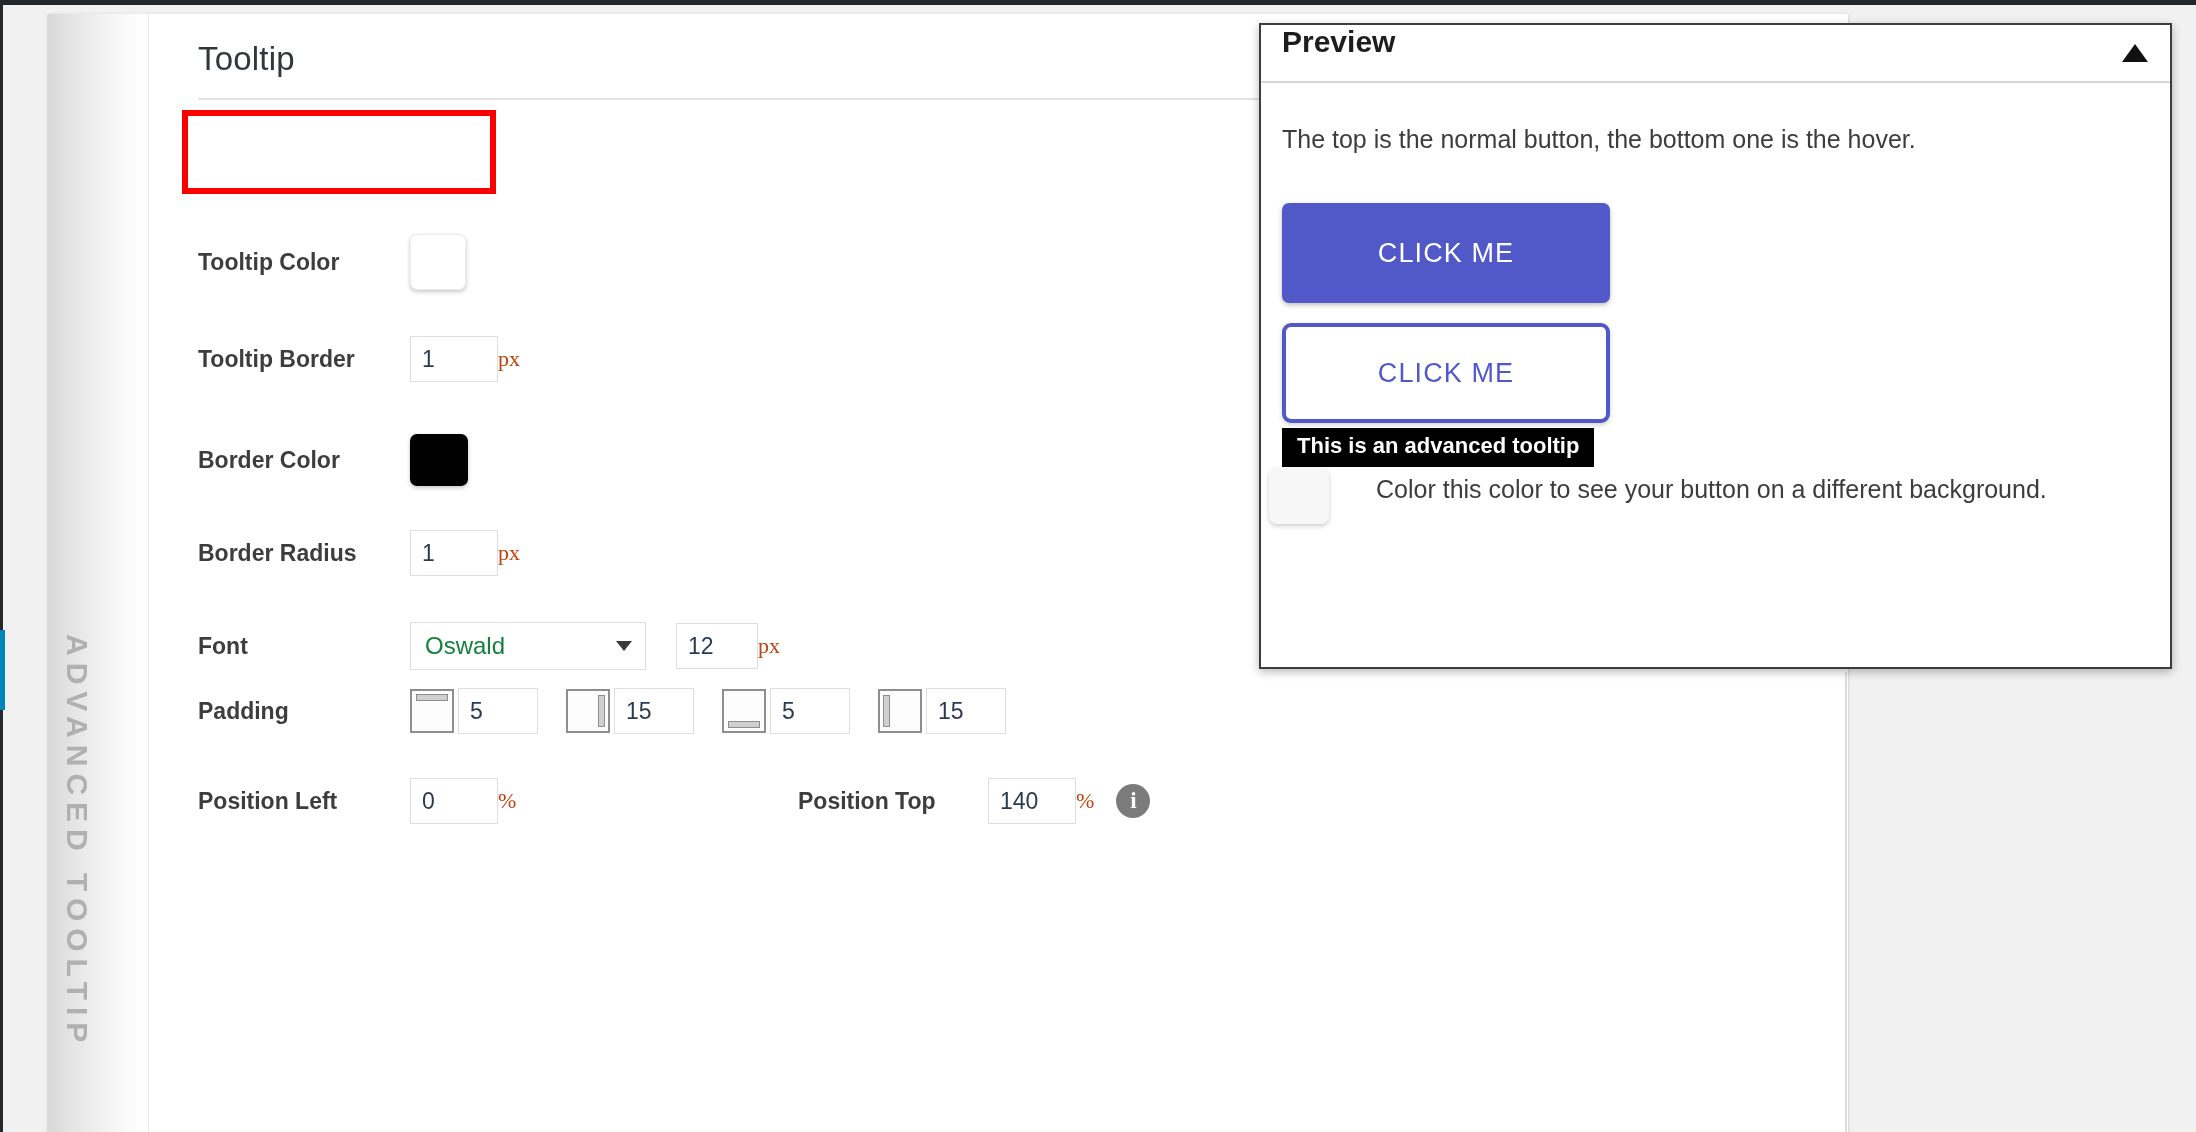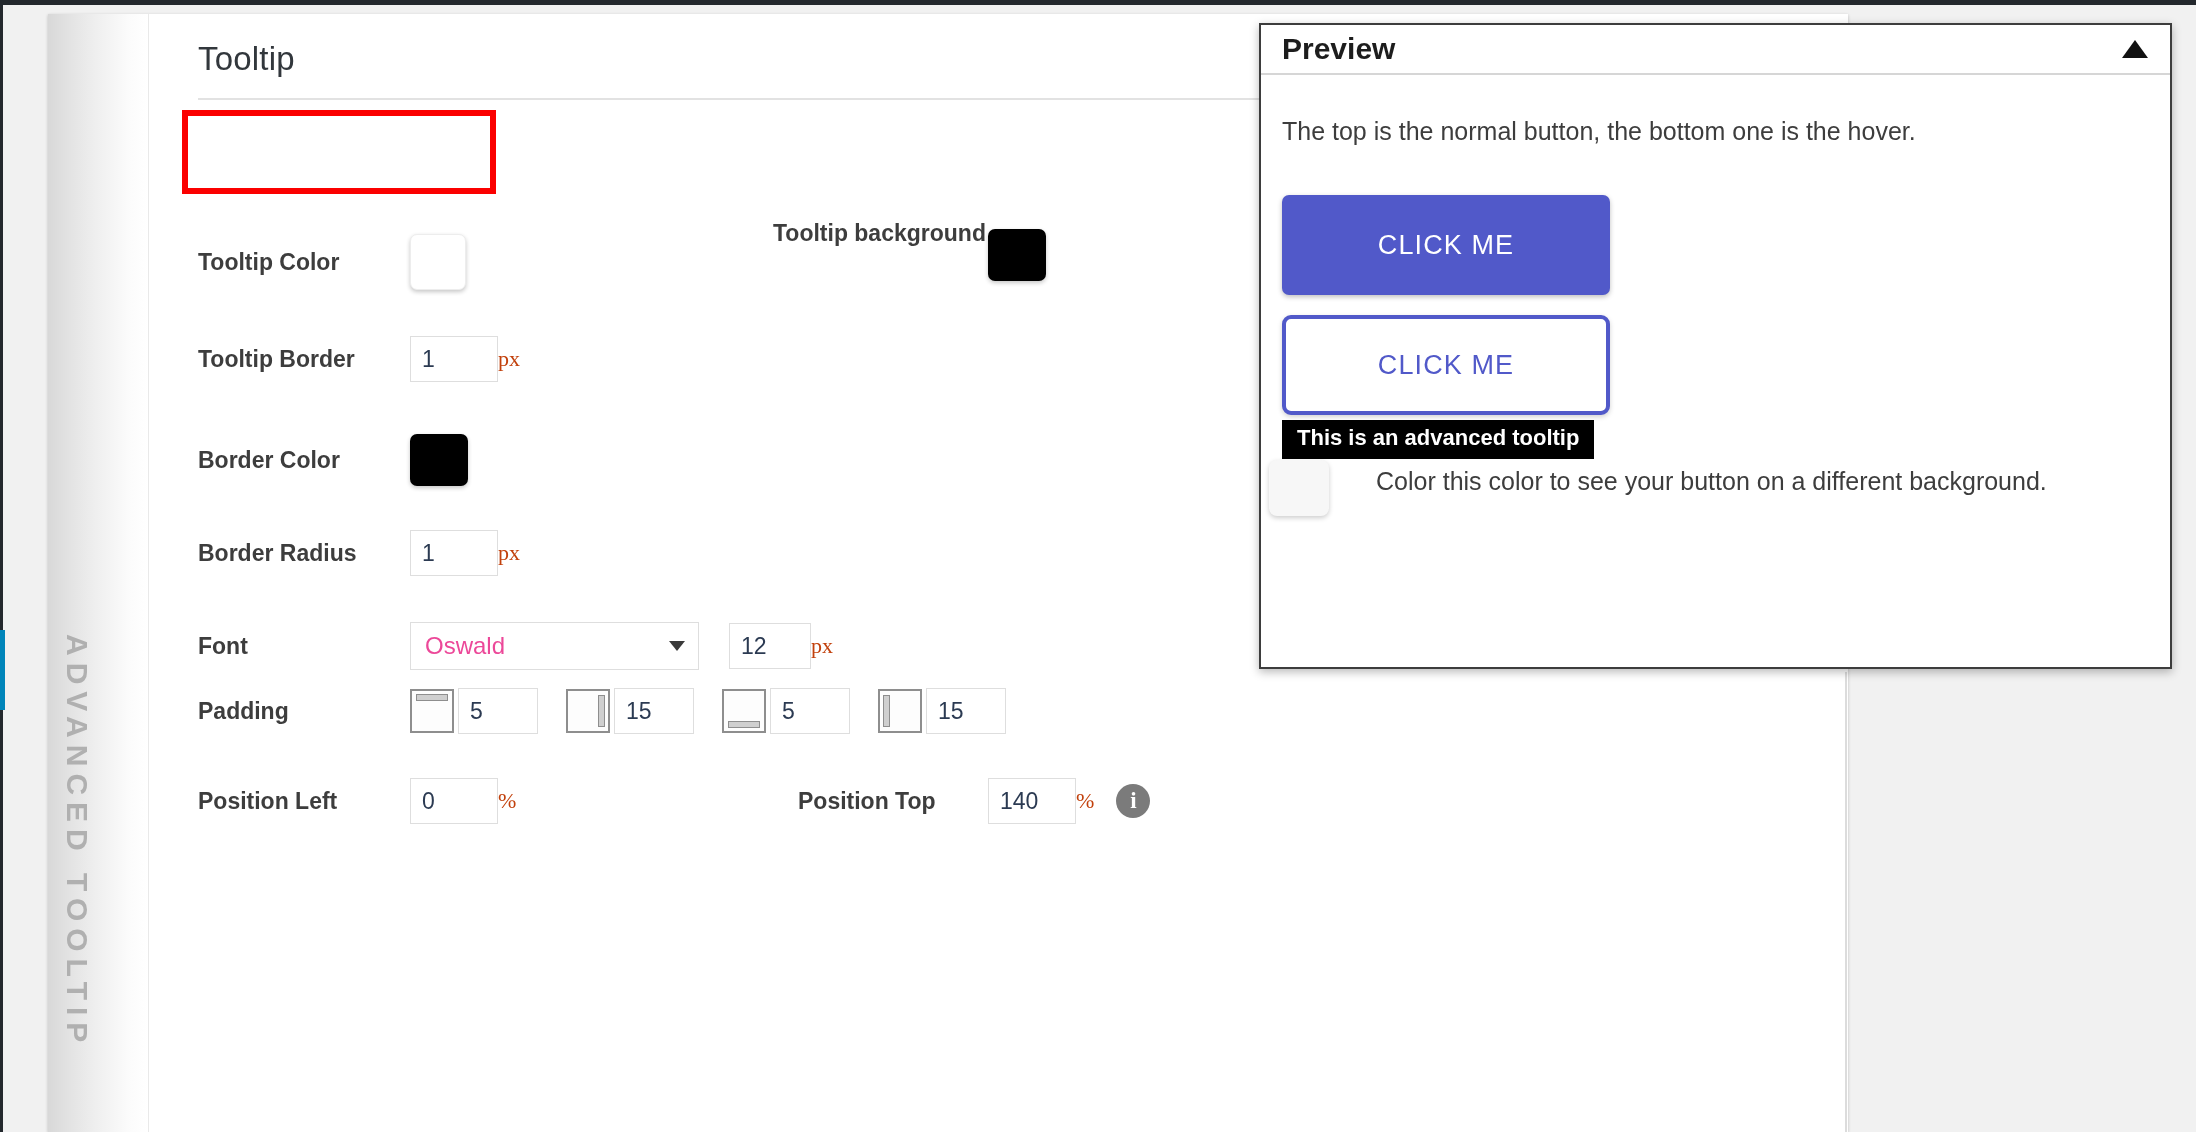--- a/index.html
+++ b/index.html
@@ -153,25 +153,25 @@
   .unit {
     font-size: 22px;
     color: #c2410c;
     margin-left: 0;
     font-family: Liberation Serif, serif;
   }
 
   
   .sel-wrap { position: relative; }
   .sel {
-    width: 289px; height: 48px;
+    width: 236px; height: 48px;
     border: 1px solid #dedede;
     background: #fff;
     font-size: 24px;
-    color: #ec4899;
+    color: #15803d;
     padding: 0 14px;
     line-height: 46px;
     font-family: "Liberation Sans", sans-serif;
   }
   .sel-caret {
     position: absolute; right: 14px; top: 50%;
     transform: translateY(-50%);
     width: 0; height: 0;
     border-left: 8px solid transparent;
     border-right: 8px solid transparent;
@@ -218,23 +218,23 @@
     position: absolute;
     left: 1259px; top: 23px;
     width: 913px; height: 646px;
     background: #ffffff;
     border: 2px solid #3d3d3d;
     box-shadow: 0 3px 9px rgba(0,0,0,.28);
     overflow: hidden;
   }
   .pv-head {
     position: relative;
-    height: 50px;
+    height: 58px;
     border-bottom: 2px solid #d6d6d6;
-    display: flex; align-items: center;
+    display: flex; 
   }
   .pv-title {
     font-size: 30px; font-weight: 700; color: #1d1d1d;
     margin-left: 21px;
     font-family: "Liberation Sans", sans-serif;
   }
   .pv-collapse {
     position: absolute; right: 22px; top: 50%;
     transform: translateY(-50%);
     width: 0; height: 0;
@@ -320,24 +320,20 @@
       <div class="section-title">Tooltip</div>
     </div>
     <div class="section-rule"></div>
 
     <div class="highlight-box"></div>
 
     <div class="row" style="left:150px; top:220px;">
       <div class="field-label" style="width:212px;">Tooltip Color</div>
       <div class="swatch white" style="width:56px;height:56px;"></div>
     </div>
-    <div class="row" style="left:725px; top:205px; align-items:flex-start;">
-      <div class="field-label" style="width:215px;">Tooltip background</div>
-      <div class="swatch black" style="width:58px;height:52px;margin-top:10px;"></div>
-    </div>
 
     <div class="row" style="left:150px; top:322px;">
       <div class="field-label" style="width:212px;">Tooltip Border</div>
       <div class="num-input" style="width:88px;">1</div>
       <div class="unit">px</div>
     </div>
 
     <div class="row" style="left:150px; top:420px;">
       <div class="field-label" style="width:212px;">Border Color</div>
       <div class="swatch black" style="width:58px;height:52px;"></div>

